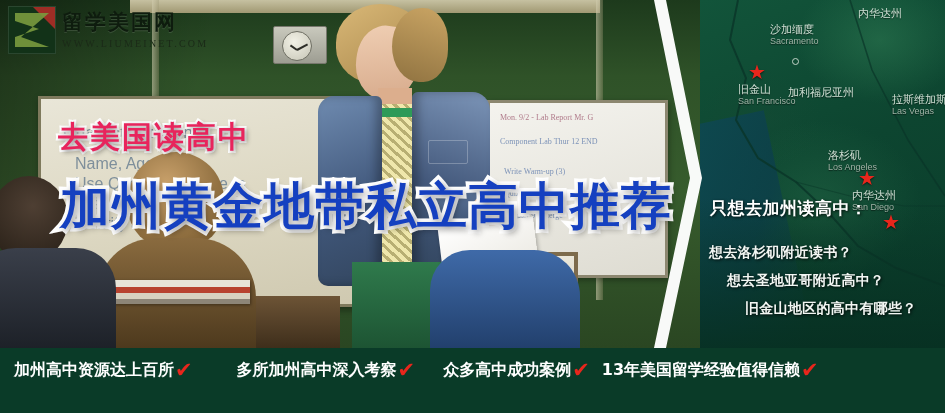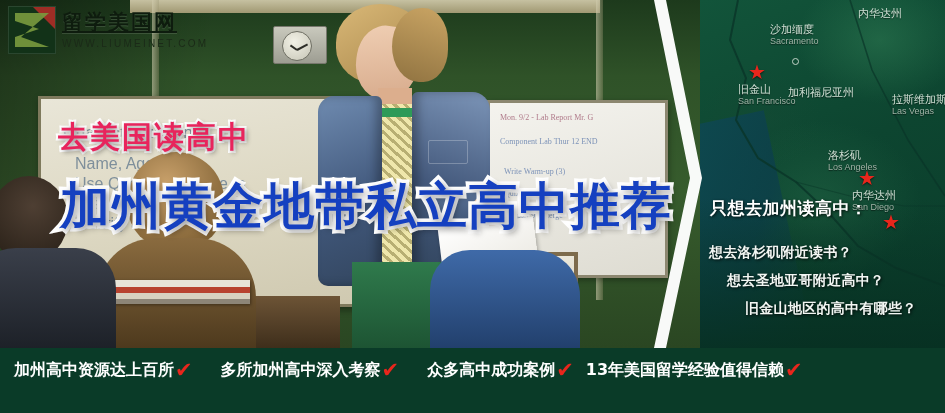--- a/index.html
+++ b/index.html
@@ -313,25 +313,24 @@
     position: absolute; left: 0; top: 0; width: 46px; height: 46px;
     background: #123218;
     border: 1px solid rgba(255,255,255,.1);
   }
   .logo-text { position: absolute; left: 54px; top: 2px; }
   .logo-cn {
     font-size: 21px; color: #0e1c0e; font-weight: bold;
     font-family: "DejaVu Sans", sans-serif;
     letter-spacing: 2px;
     text-shadow: 0 1px 0 rgba(255,255,255,.12);
-    text-decoration: underline;
   }
   .logo-en {
     font-size: 10px; color: #1b2a18; letter-spacing: 2.2px;
-    font-family: Liberation Sans, sans-serif;
+    font-family: Liberation Serif, serif;
     margin-top: 2px;
   }
 
   
   .kicker {
     position: absolute; left: 58px; top: 117px;
     font-size: 30px; font-weight: bold;
     font-family: "DejaVu Sans", sans-serif;
     color: #e8245c;
     letter-spacing: 2px;
@@ -370,21 +369,21 @@
     white-space: nowrap;
   }
   .bb-item .tick {
     color: #e8261c;
     font-size: 21px;
     margin-left: 1px;
     font-family: "DejaVu Sans", sans-serif;
     line-height: 1;
   }
   .bb-i1 { margin-left: 14px; }
-  .bb-i2 { margin-left: 28px; align-items: flex-end; }
+  .bb-i2 { margin-left: 44px; align-items: flex-end; }
   .bb-i3 { margin-left: 28px; }
   .bb-i4 { margin-left: 12px; }
 </style>
 </head>
 <body>
 
 <div id="banner">
 
   <div class="photo-panel">
     <div class="chalkboard"></div>

